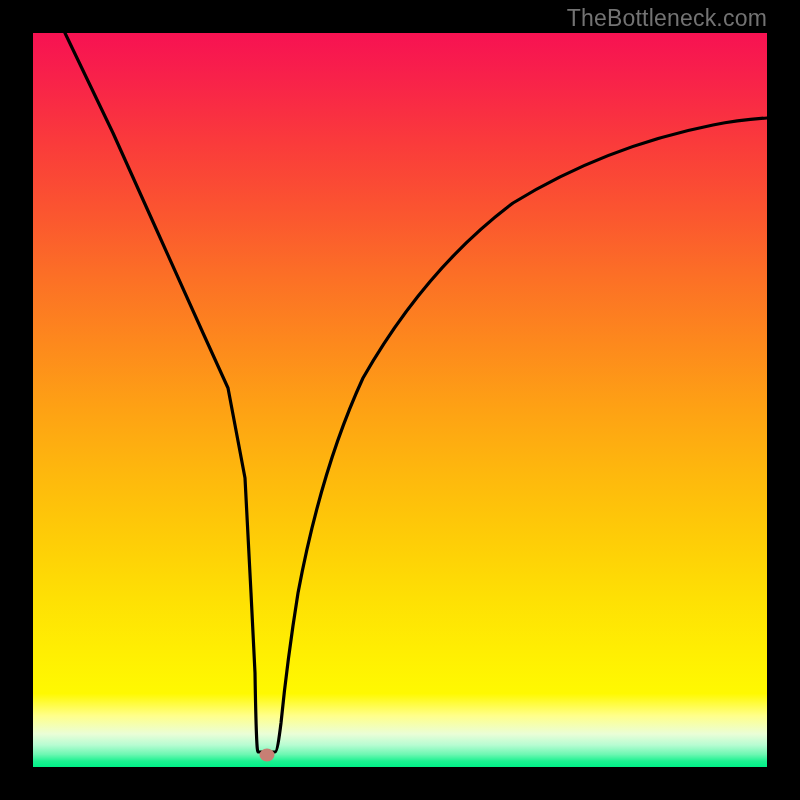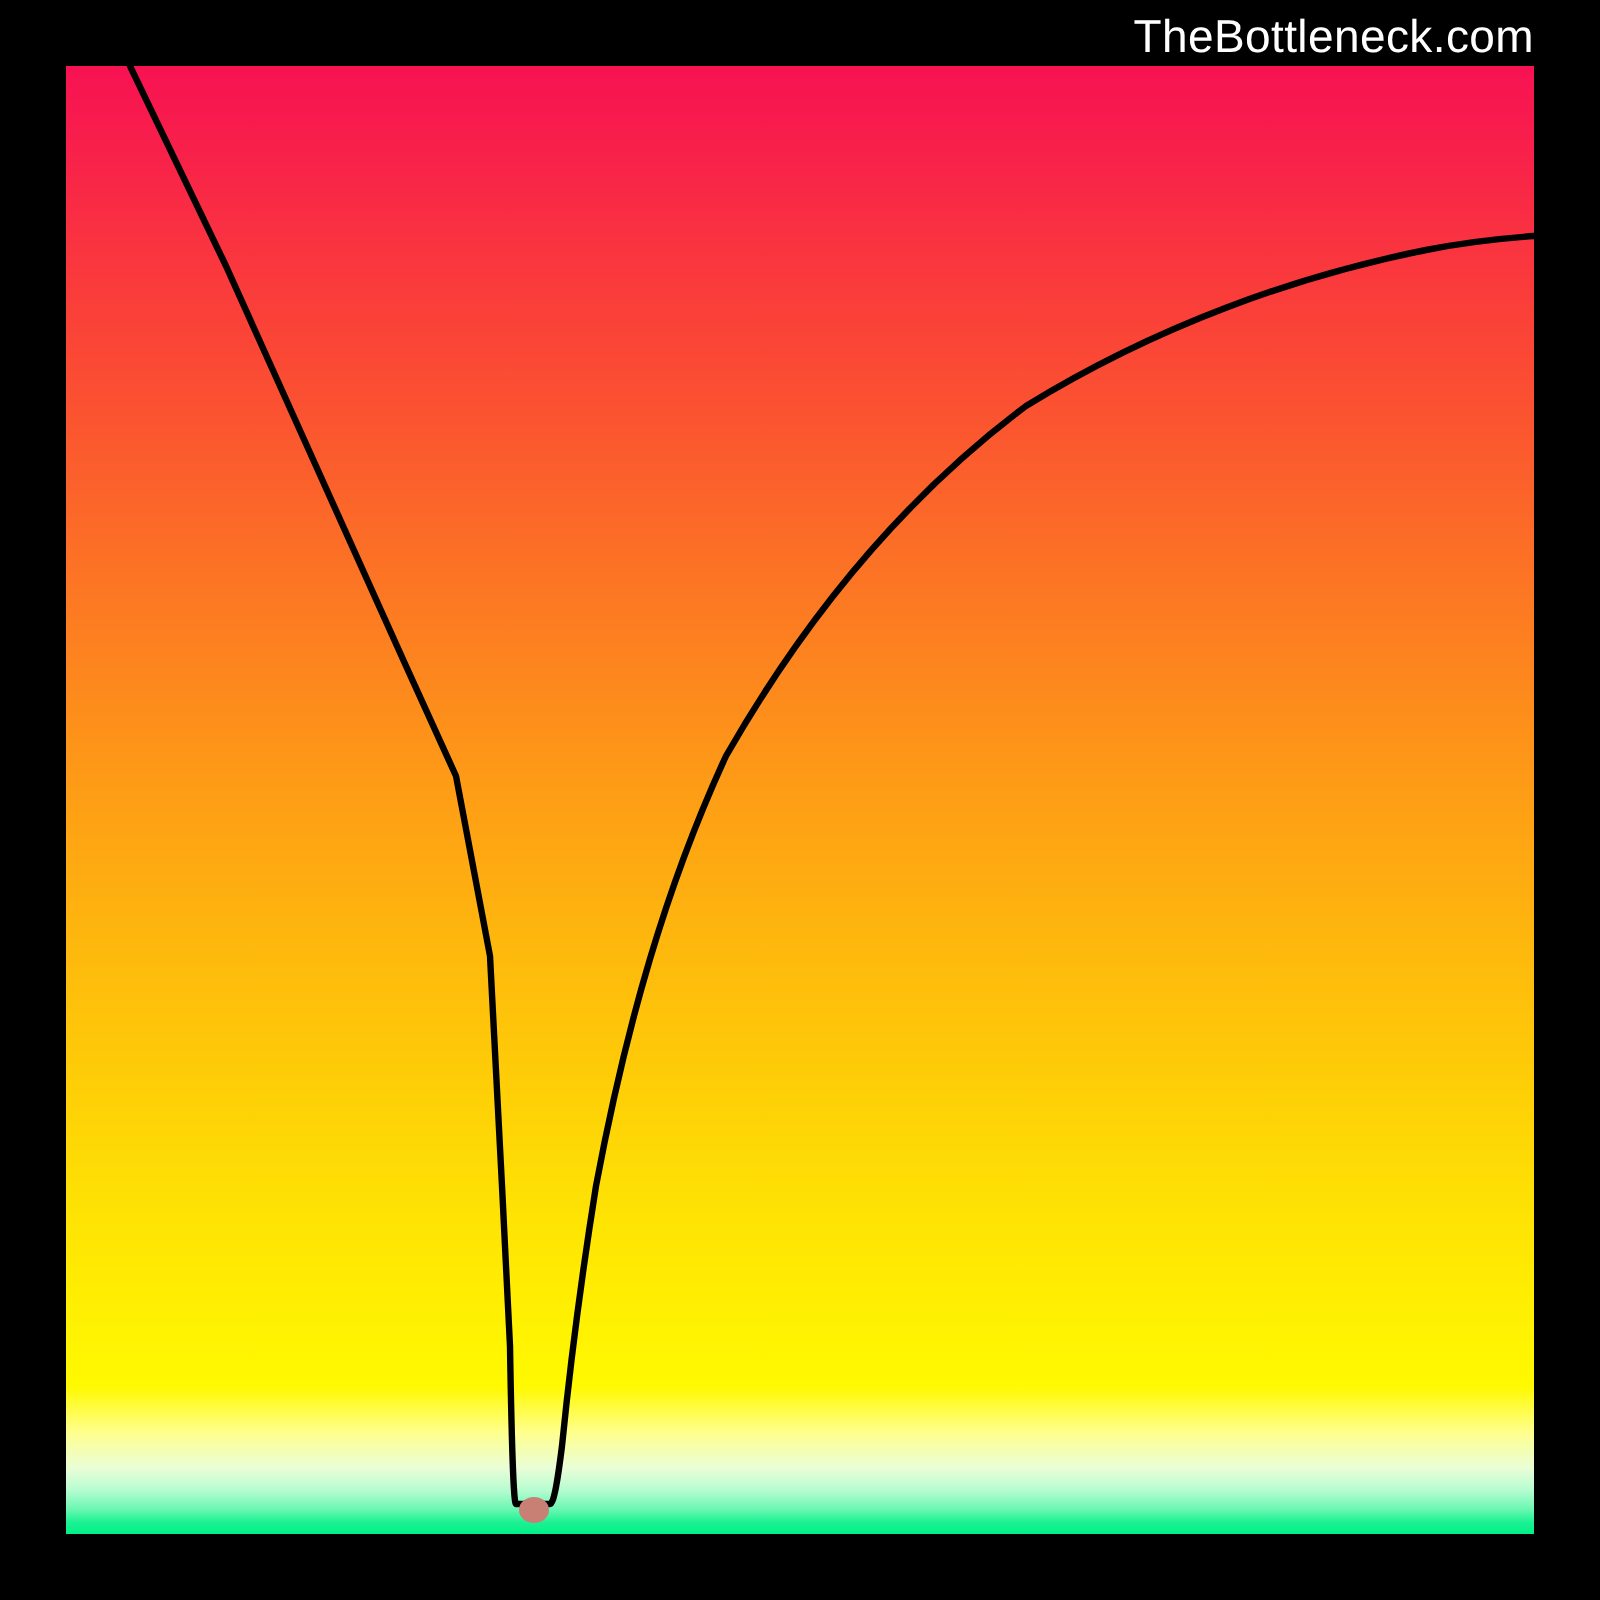--- a/index.html
+++ b/index.html
@@ -64,21 +64,21 @@
     border-radius: 50%;
     transform: translate(-50%, -50%);
   }
   .watermark {
     position: absolute;
     top: 5px;
     right: 33px;
     font-size: 23px;
     font-weight: 520;
     letter-spacing: 0.2px;
-    color: #ffffff;
+    color: #737373;
   }
 </style>
 </head>
 <body>
 
 <div class="frame">
 
   <div class="watermark">TheBottleneck.com</div>
 
   <div class="plot">

